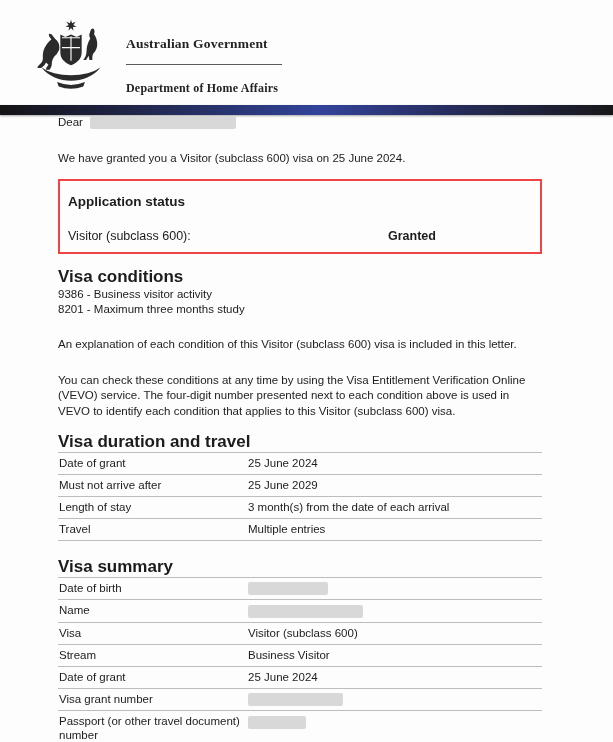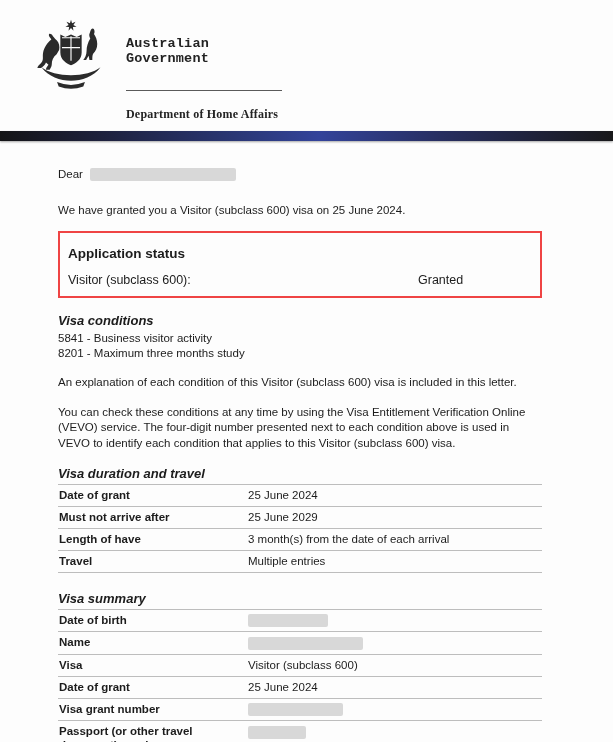--- a/index.html
+++ b/index.html
@@ -7,45 +7,45 @@
     width:613px;height:742px;overflow:hidden;
     background:#fdfdfd;
     font-family:"Liberation Sans","DejaVu Sans",sans-serif;
     color:#1c1c1c;
     position:relative;
   }
   
   .header{display:flex;align-items:flex-start;padding:16px 0 0 30px;}
   .crest{width:82px;height:78px;flex:0 0 auto;}
   .agency{margin:20px 0 0 14px;font-family:"Liberation Serif","DejaVu Serif",serif;font-weight:bold;color:#232323;}
-  .agency .gov{font-size:13.5px;letter-spacing:.2px;padding-bottom:24px;border-bottom:1px solid #5a5a5a;width:156px;font-family:Liberation Mono, monospace;}
+  .agency .gov{font-size:13.5px;letter-spacing:.2px;padding-bottom:12px;border-bottom:1px solid #5a5a5a;width:156px;}
   .agency .dept{font-size:12px;letter-spacing:.2px;margin-top:16px;}
   .topbar{
     height:10px;margin-top:9px;width:613px;
     background:linear-gradient(90deg,#141416 0%,#1e2240 18%,#2c3a7e 42%,#33439a 52%,#272e60 72%,#18181a 100%);
     box-shadow:0 1px 2px rgba(0,0,0,.35);
   }
   
   .content{padding:0 0 0 58px;width:484px;font-size:11.5px;line-height:15px;}
-  .greeting{margin-top:26px;display:flex;align-items:center;}
+  .greeting{display:flex;align-items:center;}
   .redact{display:inline-block;height:13px;background:#d8d8d8;border-radius:2px;filter:blur(.4px);vertical-align:middle;}
   .greeting .redact{width:146px;margin-left:7px;}
   .intro{margin-top:21px;}
   .status-box{margin-top:13px;border:2px solid #ef4444;padding:13px 8px 8px 8px;}
   .status-box .title{font-size:13.5px;font-weight:bold;}
-  .status-row{position:relative;margin-top:12px;font-size:12.5px;}
-  .status-row .value{position:absolute;left:350px;top:0;font-weight:normal;}
-  .section-title{font-size:13px;font-weight:bold;margin:15px 0 3px 0;font-style:italic;}
+  .status-row{position:relative;margin-top:20px;font-size:12.5px;}
+  .status-row .value{position:absolute;left:320px;top:0;font-weight:bold;}
+  .section-title{font-size:17px;font-weight:bold;margin:15px 0 3px 0;}
   .cond-item{line-height:15px;}
-  .para{margin-top:14px;line-height:15.5px;}
+  .para{margin-top:20px;line-height:15.5px;}
   table.kv{width:100%;border-collapse:collapse;margin-top:2px;}
   table.kv{border-top:1px solid #bdbdbd;}
   table.kv tr{border-bottom:1px solid #bdbdbd;}
   table.kv td{padding:3px 0 4px 0;vertical-align:top;font-size:11.5px;line-height:14px;}
-  table.kv td.label{font-weight:bold;width:183px;padding-left:1px;padding-right:6px;}
+  table.kv td.label{font-weight:normal;width:183px;padding-left:1px;padding-right:6px;}
   table.kv td.value .redact{width:90px;}
   .mt18{margin-top:18px;}
 </style>
 </head>
 <body>
 
 <div class="header">
   <svg class="crest" viewBox="0 0 100 90" aria-hidden="true">
     <g fill="#2b2b2b">
 
@@ -84,21 +84,21 @@
     <div class="title">Application status</div>
     <div class="status-row">
       <span>Visitor (subclass 600):</span>
       <span class="value">Granted</span>
     </div>
   </div>
 
   <div class="section-title">Visa conditions</div>
   <div>
 
-      <div class="cond-item">5841 - Business visitor activity</div>
+      <div class="cond-item">9386 - Business visitor activity</div>
 
       <div class="cond-item">8201 - Maximum three months study</div>
     </div>
 
   <div>
 
       <div class="para">An explanation of each condition of this Visitor (subclass 600) visa is included in this letter.</div>
 
       <div class="para">You can check these conditions at any time by using the Visa Entitlement Verification Online (VEVO) service. The four-digit number presented next to each condition above is used in VEVO to identify each condition that applies to this Visitor (subclass 600) visa.</div>
     </div>
@@ -111,21 +111,21 @@
           <td class="label">Date of grant</td>
           <td class="value"><span>25 June 2024</span></td>
         </tr>
 
         <tr>
           <td class="label">Must not arrive after</td>
           <td class="value"><span>25 June 2029</span></td>
         </tr>
 
         <tr>
-          <td class="label">Length of have</td>
+          <td class="label">Length of stay</td>
           <td class="value"><span>3 month(s) from the date of each arrival</span></td>
         </tr>
 
         <tr>
           <td class="label">Travel</td>
           <td class="value"><span>Multiple entries</span></td>
         </tr>
       </tbody>
   </table>
 
@@ -141,20 +141,24 @@
         <tr>
           <td class="label">Name</td>
           <td class="value"><span></span><span class="redact" style="width: 115px;"></span></td>
         </tr>
 
         <tr>
           <td class="label">Visa</td>
           <td class="value"><span>Visitor (subclass 600)</span></td>
         </tr>
 
+        <tr>
+          <td class="label">Stream</td>
+          <td class="value"><span>Business Visitor</span></td>
+        </tr>
 
         <tr>
           <td class="label">Date of grant</td>
           <td class="value"><span>25 June 2024</span></td>
         </tr>
 
         <tr>
           <td class="label">Visa grant number</td>
           <td class="value"><span></span><span class="redact" style="width: 95px;"></span></td>
         </tr>

